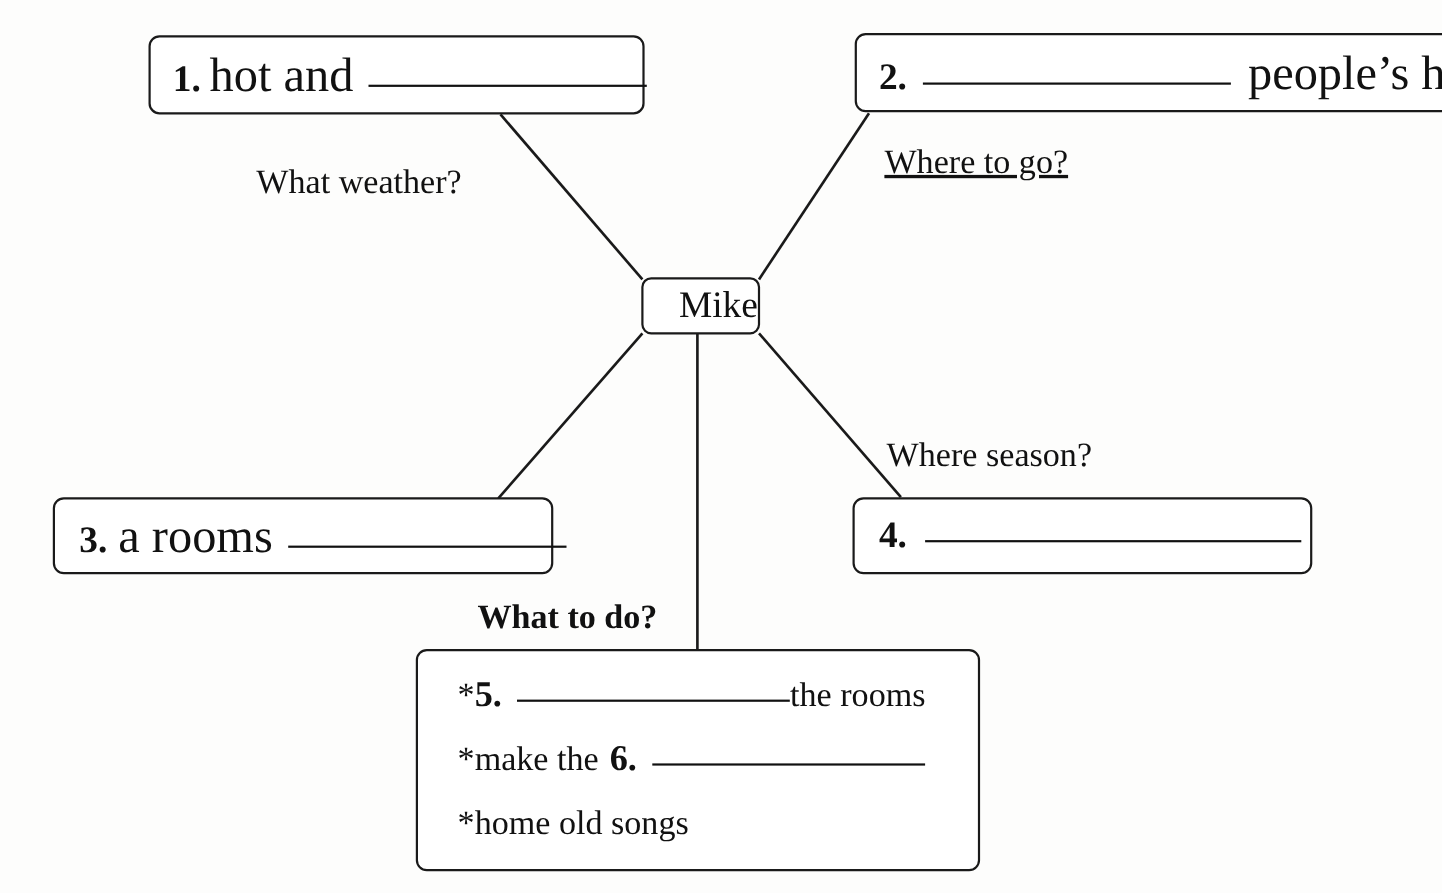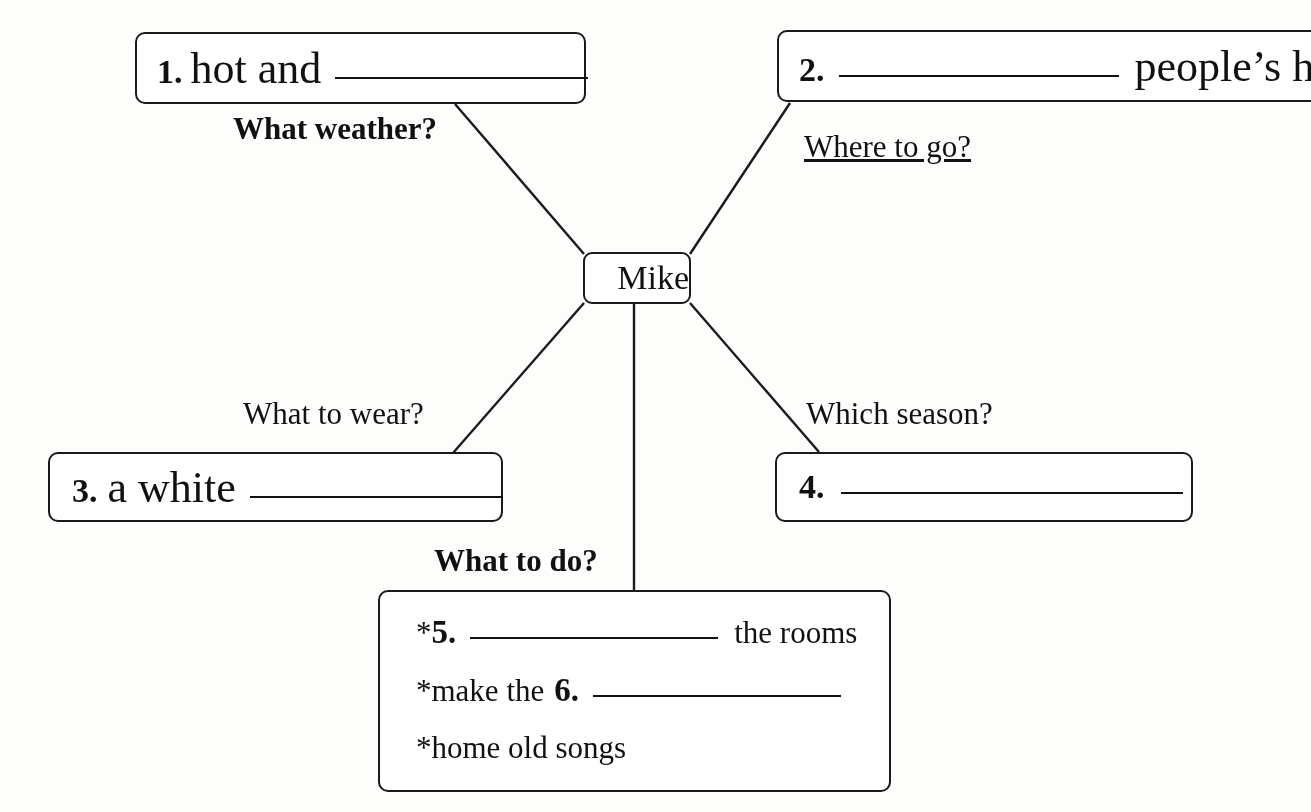--- a/index.html
+++ b/index.html
@@ -76,21 +76,21 @@
   #node-5 .txt { font-size: 31px; }
   #node-5 .num { font-size: 33px; }
 
   
   .edge-label {
     position: absolute;
     font-size: 31px;
     white-space: nowrap;
     color: #111111;
   }
-  #lbl-weather { left: 233px; top: 111px; font-weight: bold; }
+  #lbl-weather { left: 233px; top: 147px; }
   #lbl-where   { left: 804px; top: 129px; text-decoration: underline; }
   #lbl-wear    { left: 243px; top: 396px; }
   #lbl-season  { left: 806px; top: 396px; }
   #lbl-do      { left: 434px; top: 543px; font-weight: bold; }
 </style>
 </head>
 <body>
 
 <div id="canvas">
 
@@ -118,50 +118,49 @@
     </div>
   </div>
 
   <div class="node" id="node-mike">
     <span class="txt">Mike</span>
   </div>
 
   <div class="node" id="node-3">
     <div class="node-inner">
       <span class="num">3.</span>
-      <span class="txt" style="margin-left:10px;">a white</span>
+      <span class="txt" style="margin-left:10px;">a rooms</span>
       <span class="blank" style="width:253px; margin-left:14px;"></span>
     </div>
   </div>
 
   <div class="node" id="node-4">
     <div class="node-inner">
       <span class="num">4.</span>
       <span class="blank" style="width:342px; margin-left:16px;"></span>
     </div>
   </div>
 
   <div class="node" id="node-5">
     <div class="line">
       <span class="txt">*</span>
       <span class="num">5.</span>
       <span class="blank" style="width:248px; margin-left:14px;"></span>
-      <span class="txt" style="margin-left:16px;">the rooms</span>
+      <span class="txt" style="">the rooms</span>
     </div>
     <div class="line">
       <span class="txt">*</span>
       <span class="txt">make the</span>
       <span class="num" style="margin-left:10px;">6.</span>
       <span class="blank" style="width:248px; margin-left:14px;"></span>
     </div>
     <div class="line">
       <span class="txt">*</span>
       <span class="txt">home old songs</span>
     </div>
   </div>
 
   <div class="edge-label" id="lbl-weather">What weather?</div>
   <div class="edge-label" id="lbl-where">Where to go?</div>
-  <div class="edge-label" id="lbl-wear">What to wear?</div>
-  <div class="edge-label" id="lbl-season">Which season?</div>
+  <div class="edge-label" id="lbl-season">Where season?</div>
   <div class="edge-label" id="lbl-do">What to do?</div>
 
 </div>
 
 </body></html>

